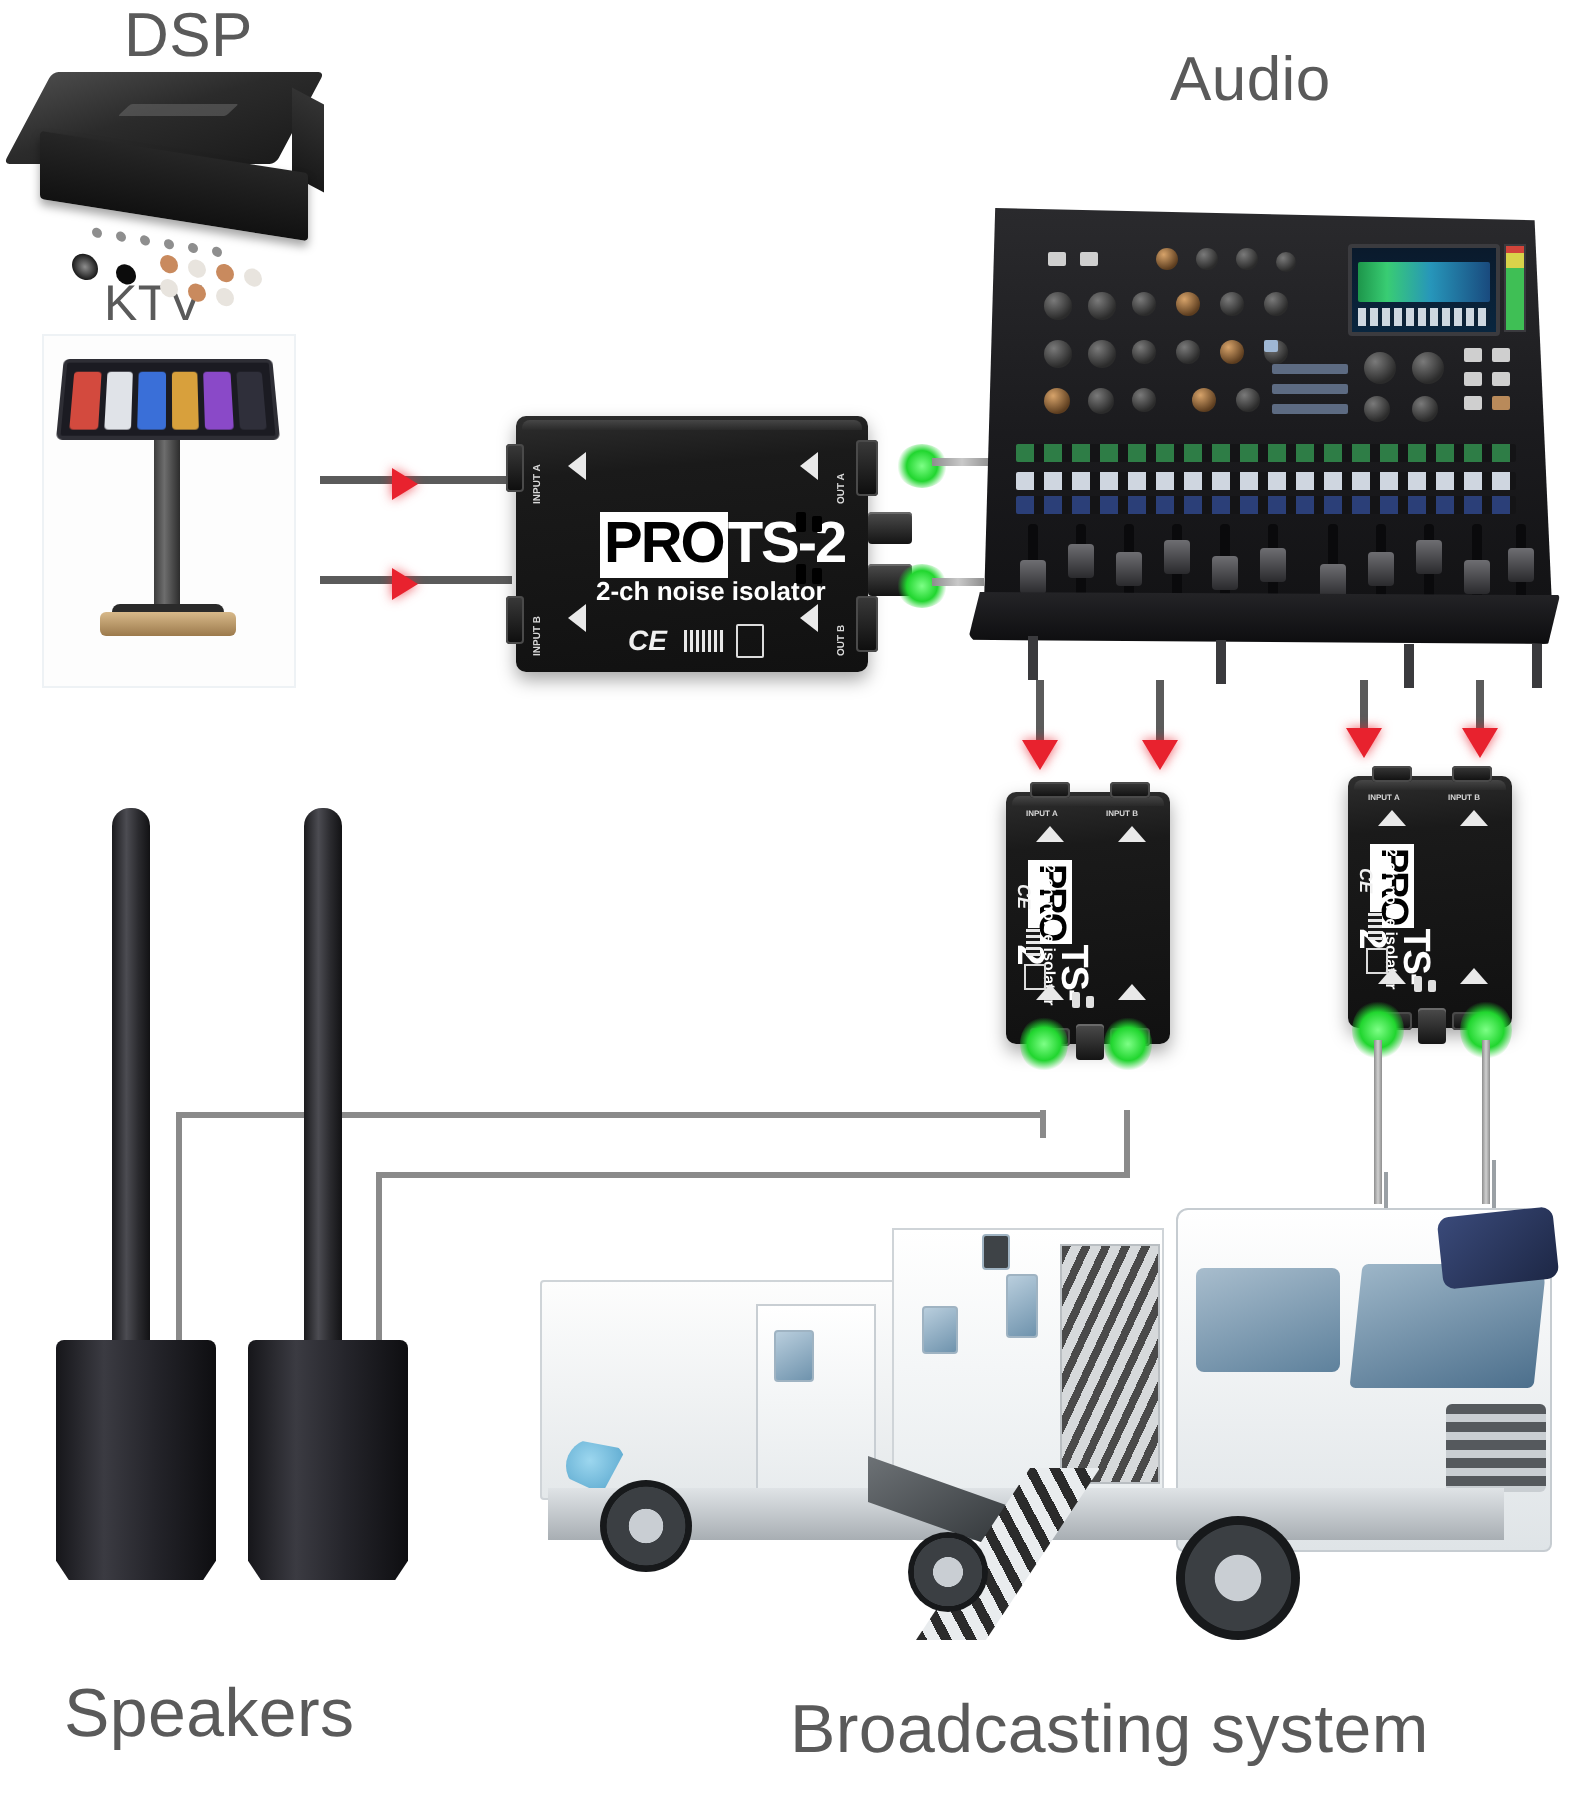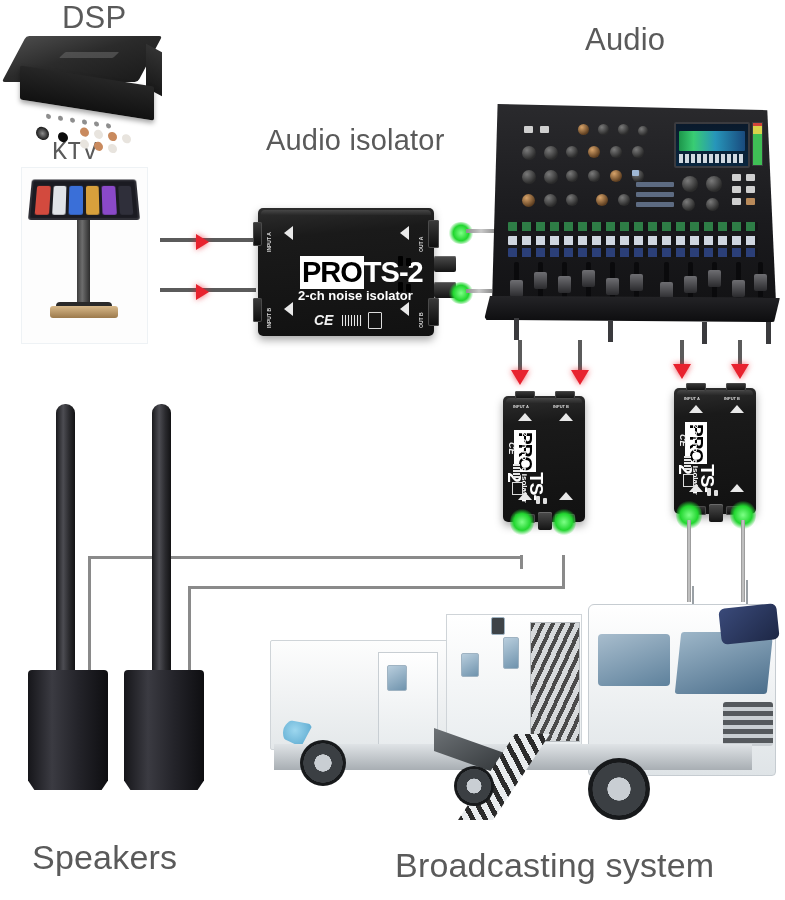--- a/index.html
+++ b/index.html
@@ -159,22 +159,21 @@
   .tk-tarp{position:absolute;left:452px;top:8px;width:58px;height:36px;
       background:linear-gradient(140deg,#3a4a7a,#1d2745);border-radius:6px;
       transform:rotate(-6deg);}
 </style>
 </head>
 <body>
 
 <div id="stage">
 
   <div class="lbl" style="left:62px;top:0px;font-size:31px;">DSP</div>
-  <div class="lbl" style="left:52px;top:138px;font-size:25px;font-family:Liberation Mono, monospace;">KTV</div>
-  <div class="lbl" style="left:266px;top:124px;font-size:29px;">Audio isolator</div>
+  <div class="lbl" style="left:52px;top:138px;font-size:25px;">KTV</div>
   <div class="lbl" style="left:585px;top:22px;font-size:31px;">Audio</div>
   <div class="lbl" style="left:32px;top:838px;font-size:34px;">Speakers</div>
   <div class="lbl" style="left:395px;top:846px;font-size:34px;">Broadcasting system</div>
 
   <div class="dsp-wrap">
     <div class="dsp-top">
       <div class="dsp-logo"></div>
     </div>
     <div class="dsp-side"></div>
     <div class="dsp-front">

